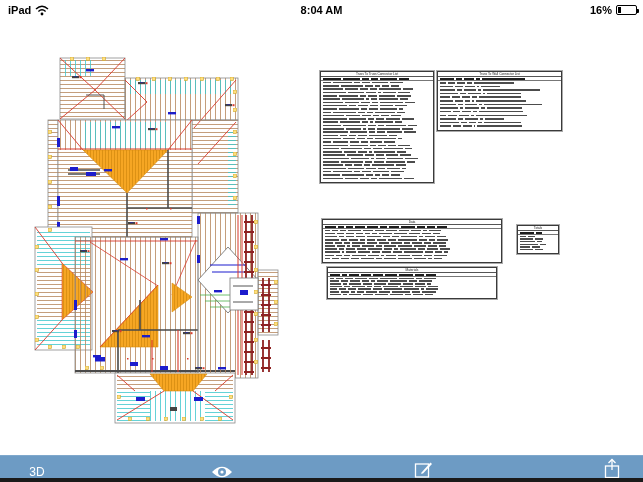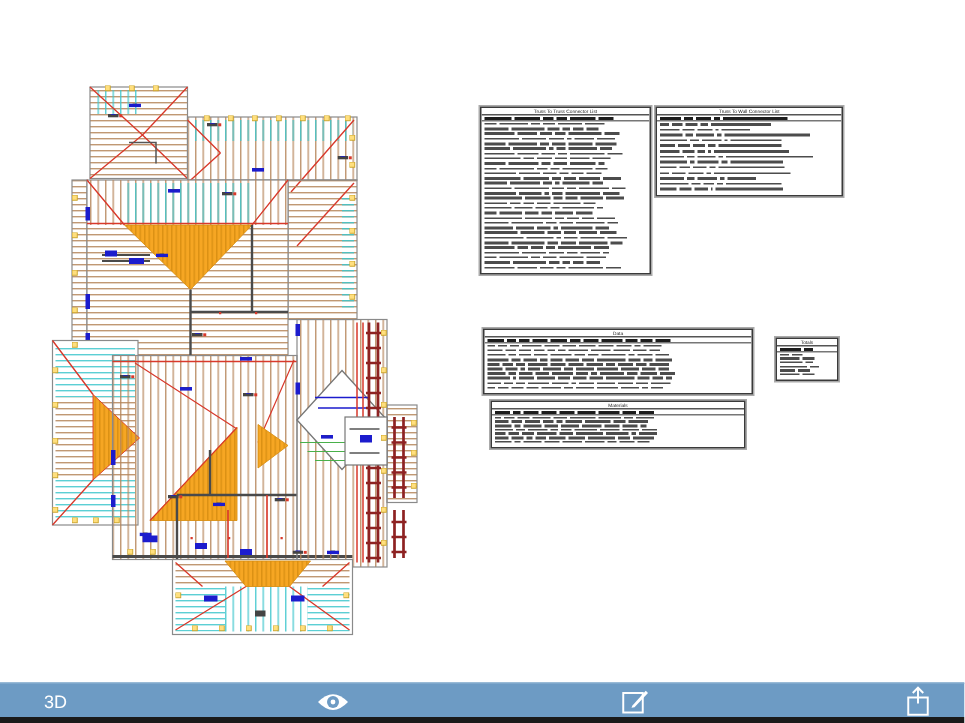--- a/index.html
+++ b/index.html
@@ -40,33 +40,51 @@
   .mt-title { font-size:3.2px; line-height:5px; height:5px; text-align:center;
     color:#222; border-bottom:1px solid #555; white-space:nowrap; overflow:hidden; }
   .mt-head { border-bottom:1px solid #777; display:flex; align-items:center; height:4px; }
   .mt-row { display:flex; align-items:center; }
   .bar { height:1.5px; background:#4c4c4c; flex:none; }
   .bar.h { background:#1d1d1d; height:2px; }
 
   
   .toolbar { position:absolute; top:455px; left:0; width:643px; height:23px;
     background:#6d9bc4; border-top:1px solid #7fa8cc; }
-  .tb-item { position:absolute; top:0; height:23px; display:flex; align-items:center;
+  .tb-item { position:absolute; top:0; height:23px; display:flex; align-items:flex-end;
     justify-content:center; color:#fff; cursor:pointer; }
   .tb-3d { left:22px; width:30px; font-size:12px; }
   .tb-eye { left:207px; width:30px; }
   .tb-compose { left:408px; width:30px; }
   .tb-share { right:16px; width:30px; }
   .home-strip { position:absolute; top:478px; left:0; width:643px; height:4px; background:#1a1a1a; }
 </style>
 </head>
 <body>
 
 <div id="screen">
 
+  <div class="status-bar">
+    <div class="sb-left">
+      <span>iPad</span>
+      <svg width="14" height="11" viewBox="0 0 14 11">
+        <path d="M1 4 Q7 -1.5 13 4" fill="none" stroke="#000" stroke-width="1.4"></path>
+        <path d="M3.4 6.4 Q7 3.2 10.6 6.4" fill="none" stroke="#000" stroke-width="1.4"></path>
+        <circle cx="7" cy="9" r="1.4" fill="#000"></circle>
+      </svg>
+    </div>
+    <div class="sb-center">8:04 AM</div>
+    <div class="sb-right">
+      <span>16%</span>
+      <span class="battery-shell">
+        <span class="battery-fill"></span>
+          <span class="battery-nub"></span>
+      </span>
+    </div>
+  </div>
 
 
   <div class="content">
 
     <svg class="plan-svg" width="643" height="410" viewBox="0 45 643 410">
       <defs>
         <pattern id="hlTan" width="4" height="4" patternUnits="userSpaceOnUse">
           <path d="M0 0.5 H4" stroke="#b5855a" stroke-width="0.8"></path>
         </pattern>
         <pattern id="vlTan" width="5" height="5" patternUnits="userSpaceOnUse">

